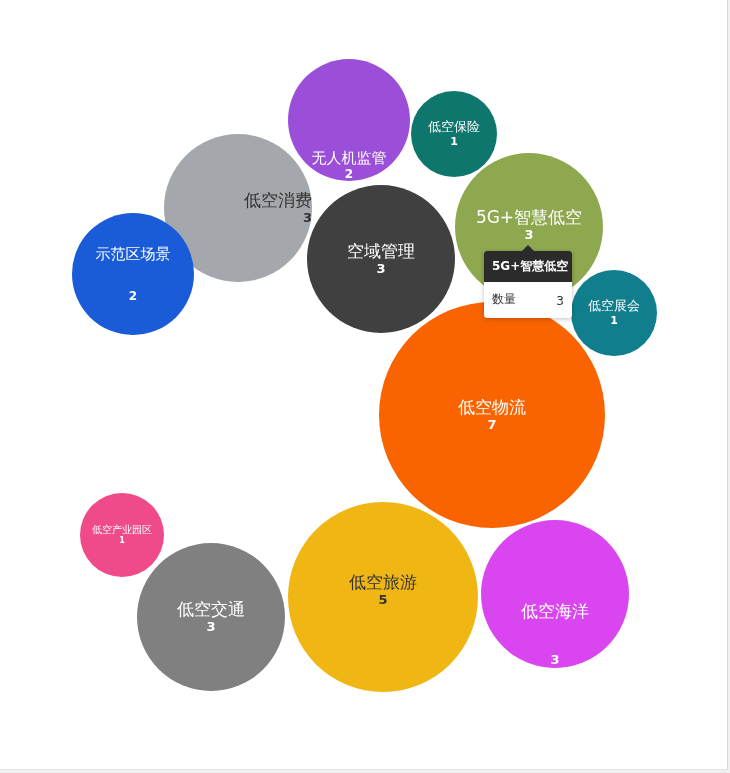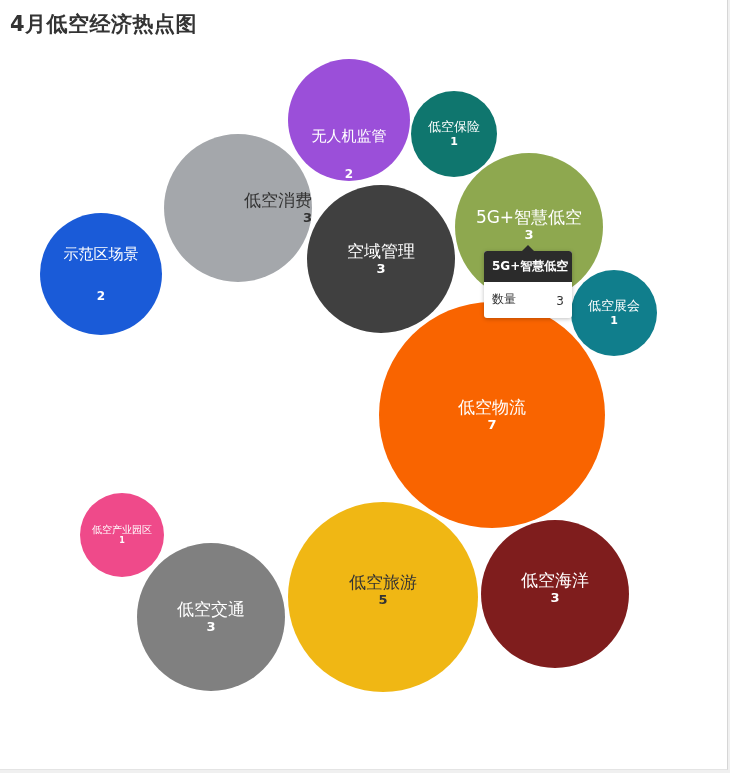--- a/index.html
+++ b/index.html
@@ -16,21 +16,20 @@
   .bubble.tiny .val { font-size:8px; line-height:10px; }
   .tooltip { position:absolute; left:484px; top:251px; width:88px; background:#fff; border-radius:3px; box-shadow:0 1px 4px rgba(0,0,0,0.25); font-size:12px; }
   .tooltip .tt-head { background:#2b2b2b; color:#fff; font-weight:bold; padding:7px 8px; border-radius:3px 3px 0 0; font-size:12px; white-space:nowrap; }
   .tooltip .tt-row { display:flex; justify-content:space-between; padding:9px 8px 10px 8px; color:#333;align-items:flex-end; }
   .tooltip .tt-arrow { position:absolute; left:38px; top:-6px; width:0; height:0; border-left:6px solid transparent; border-right:6px solid transparent; border-bottom:6px solid #2b2b2b; }
 </style>
 </head>
 <body>
 
 <div class="panel">
-  <div class="title">4月低空经济热点图</div>
 
 
   <div class="bubble" style="left:379px;top:302px;width:226px;height:226px;background:#F96400;">
     <span class="lbl">低空物流</span>
     <span class="val">7</span>
   </div>
 
   <div class="bubble dark" style="left:288px;top:502px;width:190px;height:190px;background:#F0B714;justify-content:flex-start;padding-top:0;">
     <div style="height:70px;"></div>
     <span class="lbl">低空旅游</span>
@@ -51,32 +50,32 @@
     <div style="height:54px;"></div>
     <span class="lbl">5G+智慧低空</span>
     <span class="val">3</span>
   </div>
 
   <div class="bubble" style="left:137px;top:543px;width:148px;height:148px;background:#808080;">
     <span class="lbl">低空交通</span>
     <span class="val">3</span>
   </div>
 
-  <div class="bubble" style="left:481px;top:520px;width:148px;height:148px;background:#7f1d1d;justify-content:flex-start;">
+  <div class="bubble" style="left:481px;top:520px;width:148px;height:148px;background:#d946ef;justify-content:space-between;">
     <div style="height:50px;"></div>
     <span class="lbl">低空海洋</span>
     <span class="val">3</span>
   </div>
 
-  <div class="bubble small" style="left:40px;top:213px;width:122px;height:122px;background:#1A5BD8;gap:26px;">
+  <div class="bubble small" style="left:72px;top:213px;width:122px;height:122px;background:#1A5BD8;gap:26px;">
     <span class="lbl" style="font-size:15px;line-height:18px;">示范区场景</span>
     <span class="val" style="font-size:12px;">2</span>
   </div>
 
-  <div class="bubble small" style="left:288px;top:59px;width:122px;height:122px;background:#9B4FD9;justify-content:space-between;">
+  <div class="bubble small" style="left:288px;top:59px;width:122px;height:122px;background:#9B4FD9;justify-content:flex-end;">
     <div style="height:46px;"></div>
     <span class="lbl" style="font-size:15px;line-height:18px;">无人机监管</span>
     <span class="val" style="font-size:12px;">2</span>
   </div>
 
   <div class="bubble small" style="left:411px;top:91px;width:86px;height:86px;background:#0f766e;">
     <span class="lbl">低空保险</span>
     <span class="val">1</span>
   </div>
 

